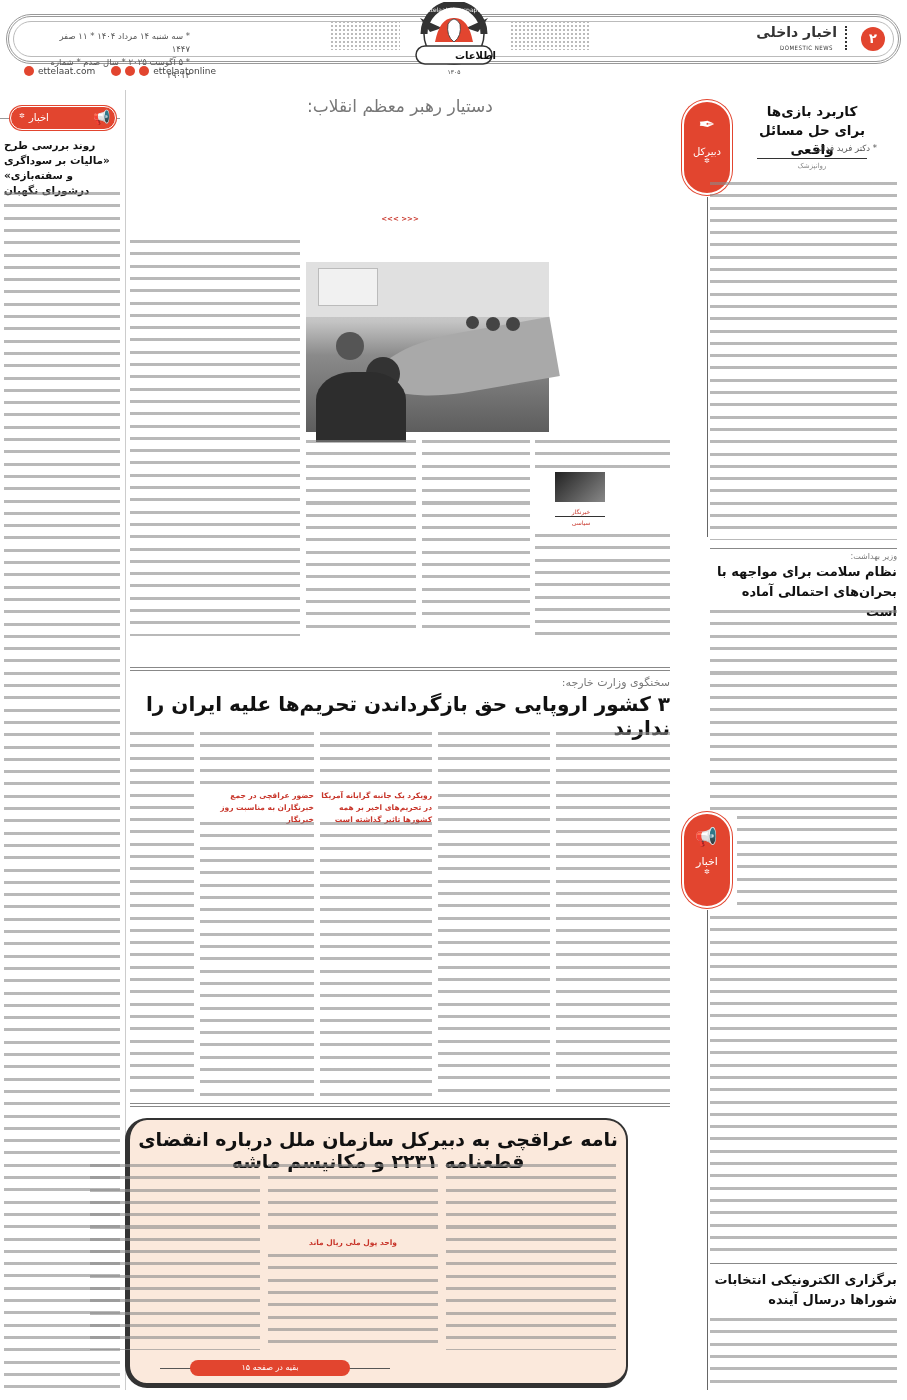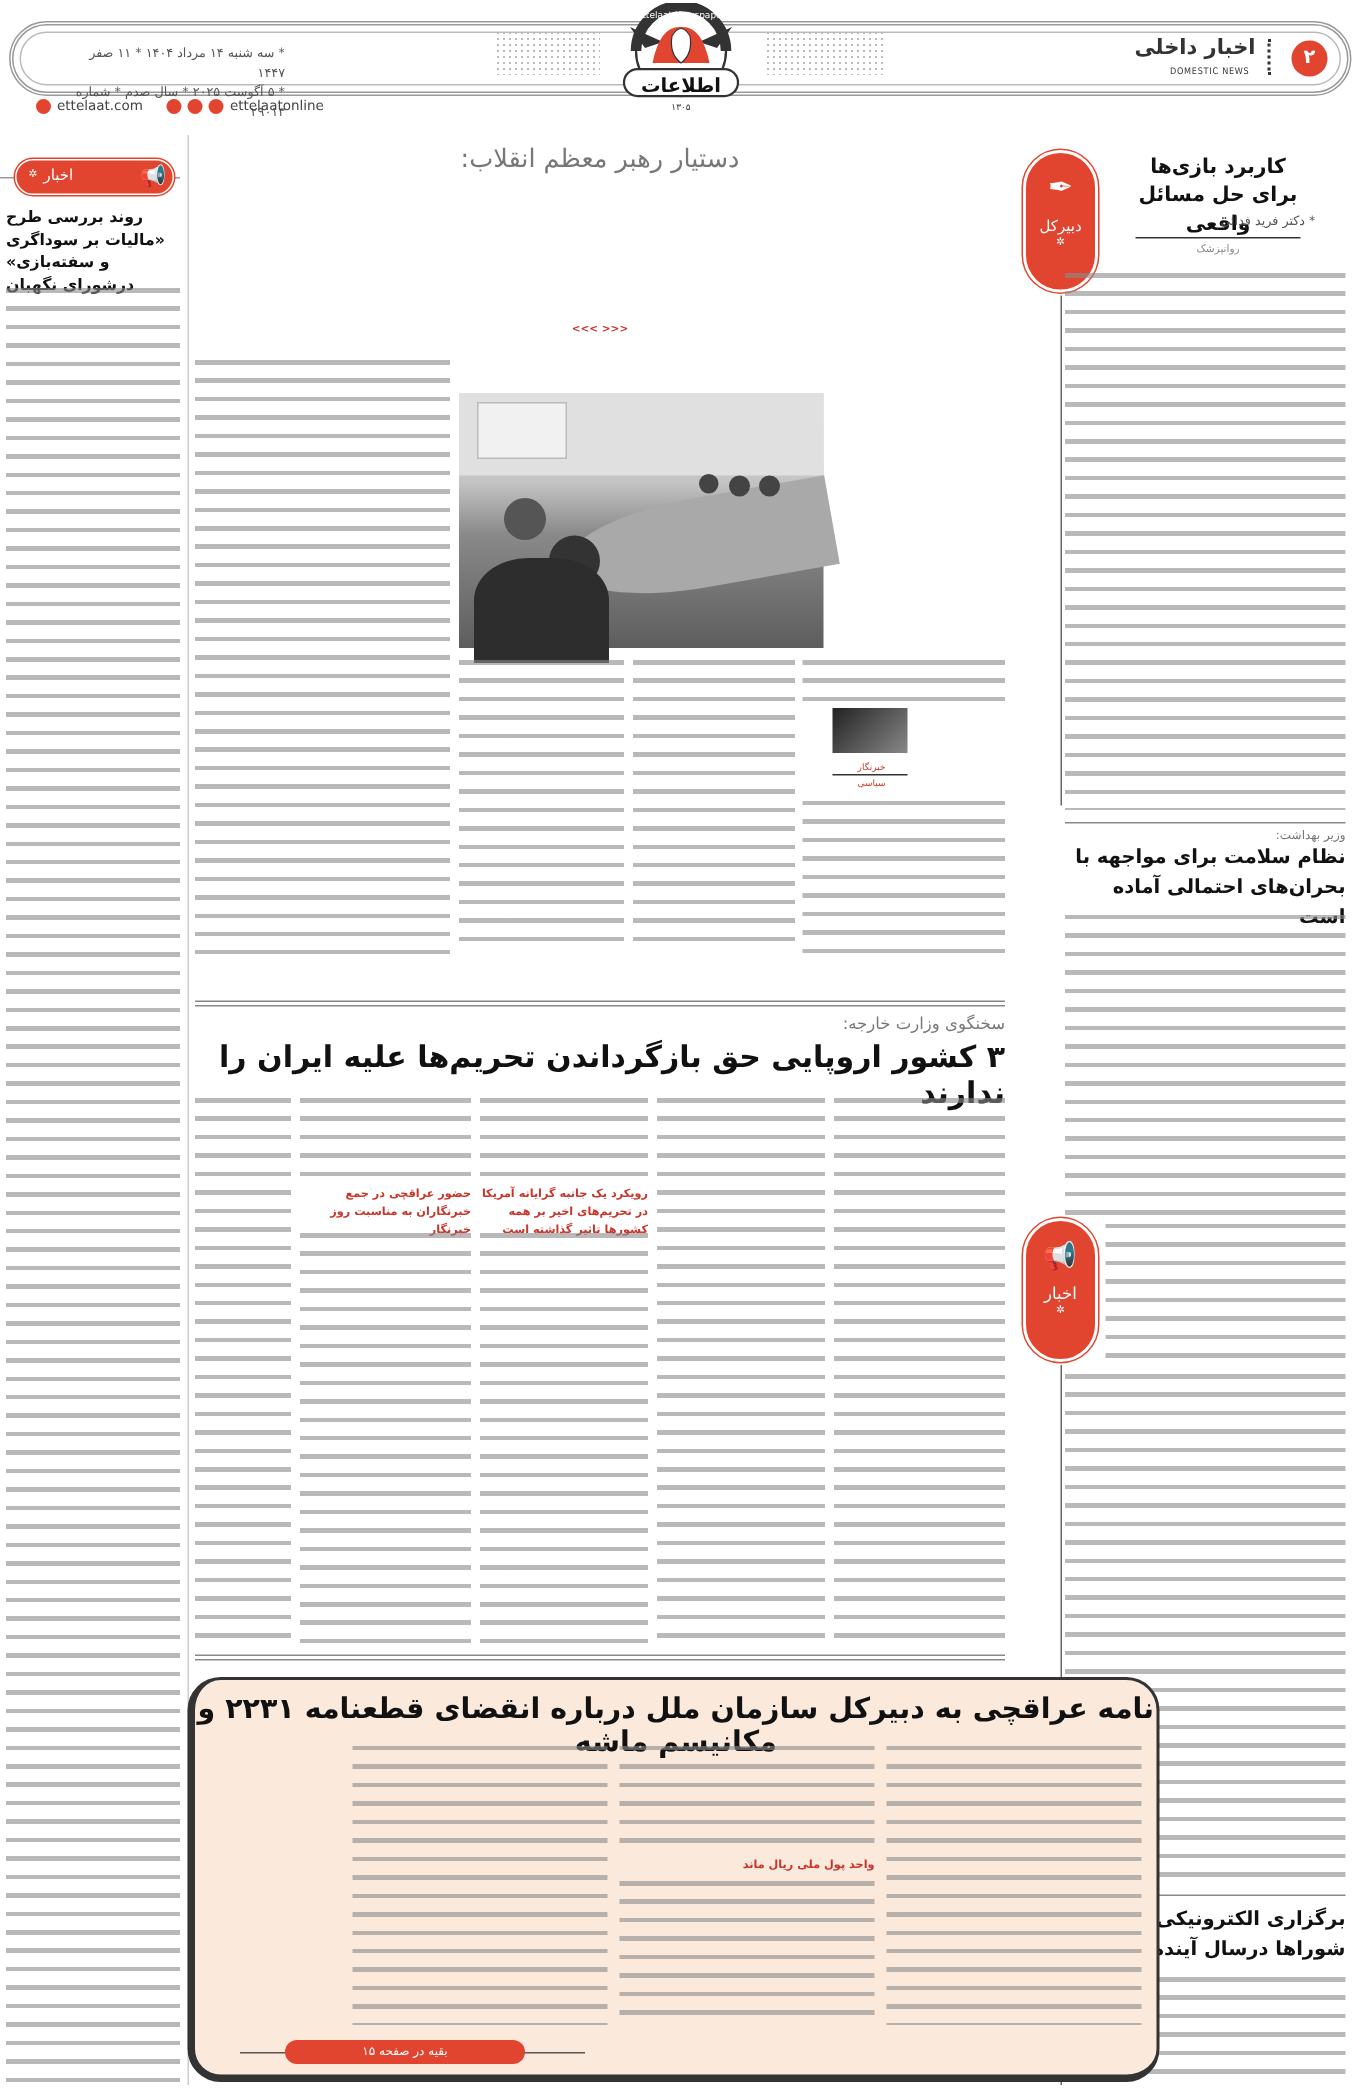--- a/index.html
+++ b/index.html
@@ -21,21 +21,21 @@
 .kicker{position:absolute;font-size:17px;color:#777;text-align:center}
 .photo{position:absolute;left:306px;top:262px;width:243px;height:170px;background:linear-gradient(180deg,#d9d9d9 0%,#c4c4c4 35%,#8a8a8a 55%,#5d5d5d 100%)}
 .photo .table{position:absolute;left:70px;top:70px;width:180px;height:60px;border-radius:50% 0 0 50%;background:#a9a9a9;transform:rotate(-10deg)}
 .photo .wall{position:absolute;left:0;top:0;width:100%;height:55px;background:#e0e0e0}
 .photo .screen{position:absolute;left:12px;top:6px;width:60px;height:38px;background:#f1f1f1;border:1px solid #bbb}
 .photo .p{position:absolute;border-radius:50%;background:#333}
 .badge-v{position:absolute;width:50px;border-radius:25px;background:#e2452f;border:2px solid #fff;box-shadow:0 0 0 1px #e2452f;color:#fff;text-align:center}
 .vline{position:absolute;width:1px;background:#666}
 .red{color:#c8362b}
 .hr2{position:absolute;height:4px;border-top:1px solid #888;border-bottom:1px solid #888}
-.box{position:absolute;left:125px;top:1118px;width:648px;height:270px;background:#fbe9dc;border:2px solid #333;border-radius:22px 22px 22px 22px;border-left-width:5px;border-bottom-width:5px}
+.box{position:absolute;left:125px;top:1118px;width:503px;height:270px;background:#fbe9dc;border:2px solid #333;border-radius:22px 22px 22px 22px;border-left-width:5px;border-bottom-width:5px}
 .box h2{font-size:19px;font-weight:900;text-align:center;margin-top:8px;color:#111}
 .cont{position:absolute;left:190px;top:1360px;width:160px;height:16px;background:#e2452f;color:#fff;font-size:8px;text-align:center;line-height:16px;border-radius:8px}
 .h3{font-weight:bold;color:#111;text-align:right}
 </style>
 </head>
 <body>
 
 <div class="masthead">
     <div class="masthead-inner"></div>
   </div>
@@ -45,21 +45,21 @@
 <svg class="logo" viewBox="0 0 108 78">
   <circle cx="54" cy="32" r="30" fill="#fff" stroke="#333" stroke-width="1.5"></circle>
   <path d="M24 32 A30 30 0 0 1 84 32" fill="none" stroke="#333" stroke-width="7"></path>
   <path d="M30 30 L20 16 L42 26 Z" fill="#333"></path>
   <path d="M78 30 L88 16 L66 26 Z" fill="#333"></path>
   <path d="M35 40 Q40 15 54 16 Q68 15 73 40 Z" fill="#e2452f"></path>
   <path d="M48 22 Q54 12 60 22 Q62 34 54 40 Q46 34 48 22 Z" fill="#fff" stroke="#333" stroke-width="0.8"></path>
   <rect x="16" y="44" width="76" height="18" rx="9" fill="#fff" stroke="#333" stroke-width="1.5"></rect>
   <text x="54" y="10" font-size="6" text-anchor="middle" fill="#fff" font-family="DejaVu Sans,sans-serif">Ettelaat Newspaper</text>
 </svg>
-<div class="abs" style="left:412px;top:50px;width:84px;text-align:center;font-size:13px;font-weight:bold;color:#111">اطلاعات</div>
+<div class="abs" style="left:412px;top:50px;width:84px;font-size:10px;font-weight:bold;color:#111">اطلاعات</div>
 <div class="abs" style="left:440px;top:68px;width:28px;text-align:center;font-size:6px;color:#333">۱۳۰۵</div>
 
 <div class="pagenum">۲</div>
 <div class="abs" style="right:56px;top:26px;width:6px;height:24px;border-left:2px dotted #333"></div>
 <div class="sec-title">اخبار داخلی</div>
 <div class="sec-sub">DOMESTIC NEWS</div>
 
 <div class="dateline">
   <div>* سه شنبه ۱۴ مرداد ۱۴۰۴ * ۱۱ صفر ۱۴۴۷</div>
   <div>* ۵ آگوست ۲۰۲۵ * سال صدم * شماره ۲۹۰۱۳</div>
@@ -151,21 +151,21 @@
 <div class="abs red" style="left:200px;top:790px;width:114px;font-size:7.5px;font-weight:bold;line-height:12px;text-align:right">حضور عراقچی در جمع خبرنگاران به مناسبت روز خبرنگار</div>
 <div class="abs text lines" style="left:200px;top:818px;width:114px;height:280px"></div>
 <div class="abs text lines" style="left:130px;top:728px;width:64px;height:370px"></div>
 
 <div class="hr2" style="left:130px;top:1103px;width:540px"></div>
 
 <div class="box">
   <h2>نامه عراقچی به دبیرکل سازمان ملل درباره انقضای قطعنامه ۲۲۳۱ و مکانیسم ماشه</h2>
   <div class="text lines" style="position:absolute;right:10px;top:40px;width:170px;height:190px"></div>
   <div class="text lines" style="position:absolute;right:188px;top:40px;width:170px;height:75px"></div>
-  <div class="red" style="position:absolute;right:188px;top:118px;width:170px;font-size:7.5px;font-weight:bold;text-align:right">واحد پول ملی ریال ماند</div>
+  <div class="red" style="position:absolute;right:188px;top:118px;width:170px;font-size:7.5px;font-weight:bold;text-align:center">واحد پول ملی ریال ماند</div>
   <div class="text lines" style="position:absolute;right:188px;top:130px;width:170px;height:100px"></div>
   <div class="text lines" style="position:absolute;right:366px;top:40px;width:170px;height:190px"></div>
 
 </div>
 <div class="abs" style="left:160px;top:1368px;width:230px;height:1px;background:#555"></div>
 <div class="cont">بقیه در صفحه ۱۵</div>
 
 <div class="abs" style="left:0;top:118px;width:120px;height:1px;background:#999"></div>
 <div class="abs" style="left:10px;top:106px;width:106px;height:24px;border-radius:12px;background:#e2452f;border:1px solid #fff;box-shadow:0 0 0 1px #e2452f">
   <span style="position:absolute;right:4px;top:2px;font-size:14px">📢</span>

